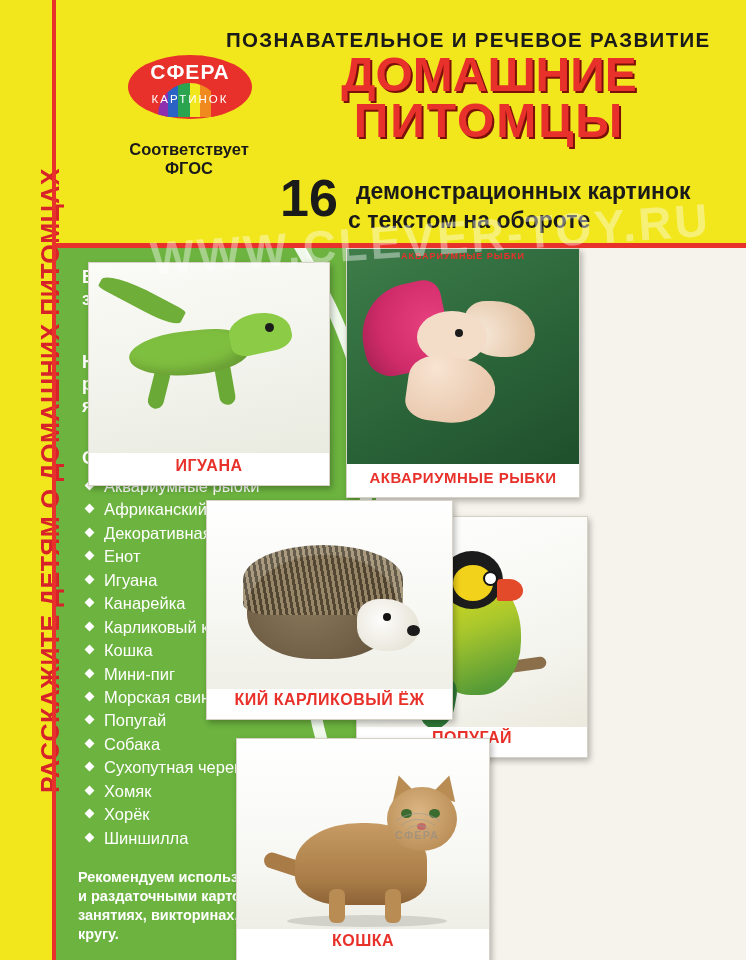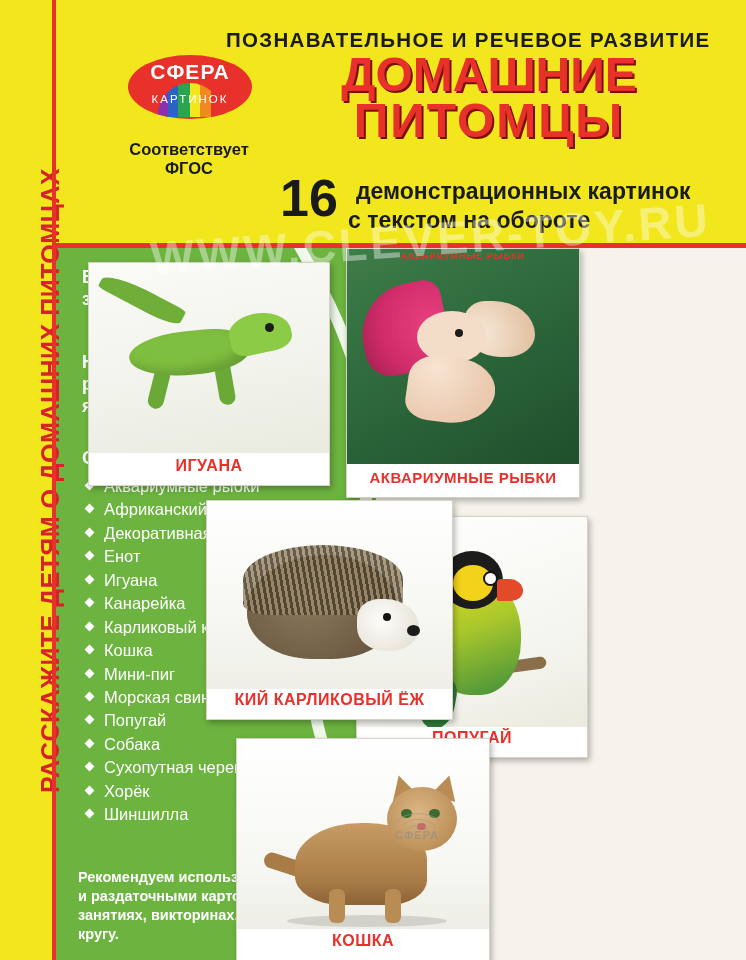--- a/index.html
+++ b/index.html
@@ -512,20 +512,21 @@
       <div class="item"><span class="bullet"></span><span>Енот</span></div>
       <div class="item"><span class="bullet"></span><span>Игуана</span></div>
       <div class="item"><span class="bullet"></span><span>Канарейка</span></div>
       <div class="item"><span class="bullet"></span><span>Карликовый кролик</span></div>
       <div class="item"><span class="bullet"></span><span>Кошка</span></div>
       <div class="item"><span class="bullet"></span><span>Мини-пиг</span></div>
       <div class="item"><span class="bullet"></span><span>Морская свинка</span></div>
       <div class="item"><span class="bullet"></span><span>Попугай</span></div>
       <div class="item"><span class="bullet"></span><span>Собака</span></div>
       <div class="item"><span class="bullet"></span><span>Сухопутная черепаха</span></div>
+      <div class="item"><span class="bullet"></span><span>Хомяк</span></div>
       <div class="item"><span class="bullet"></span><span>Хорёк</span></div>
       <div class="item"><span class="bullet"></span><span>Шиншилла</span></div>
     </div>
 
     <div class="gp-text gp-footer">Рекомендуем использовать с плакатом и раздаточными карточками на занятиях, викторинах, в семейном кругу.</div>
 
     <div class="card c-fish">
       <div class="pic">
         <div class="an fi-fin1"></div>
         <div class="an fi-fin3"></div>

